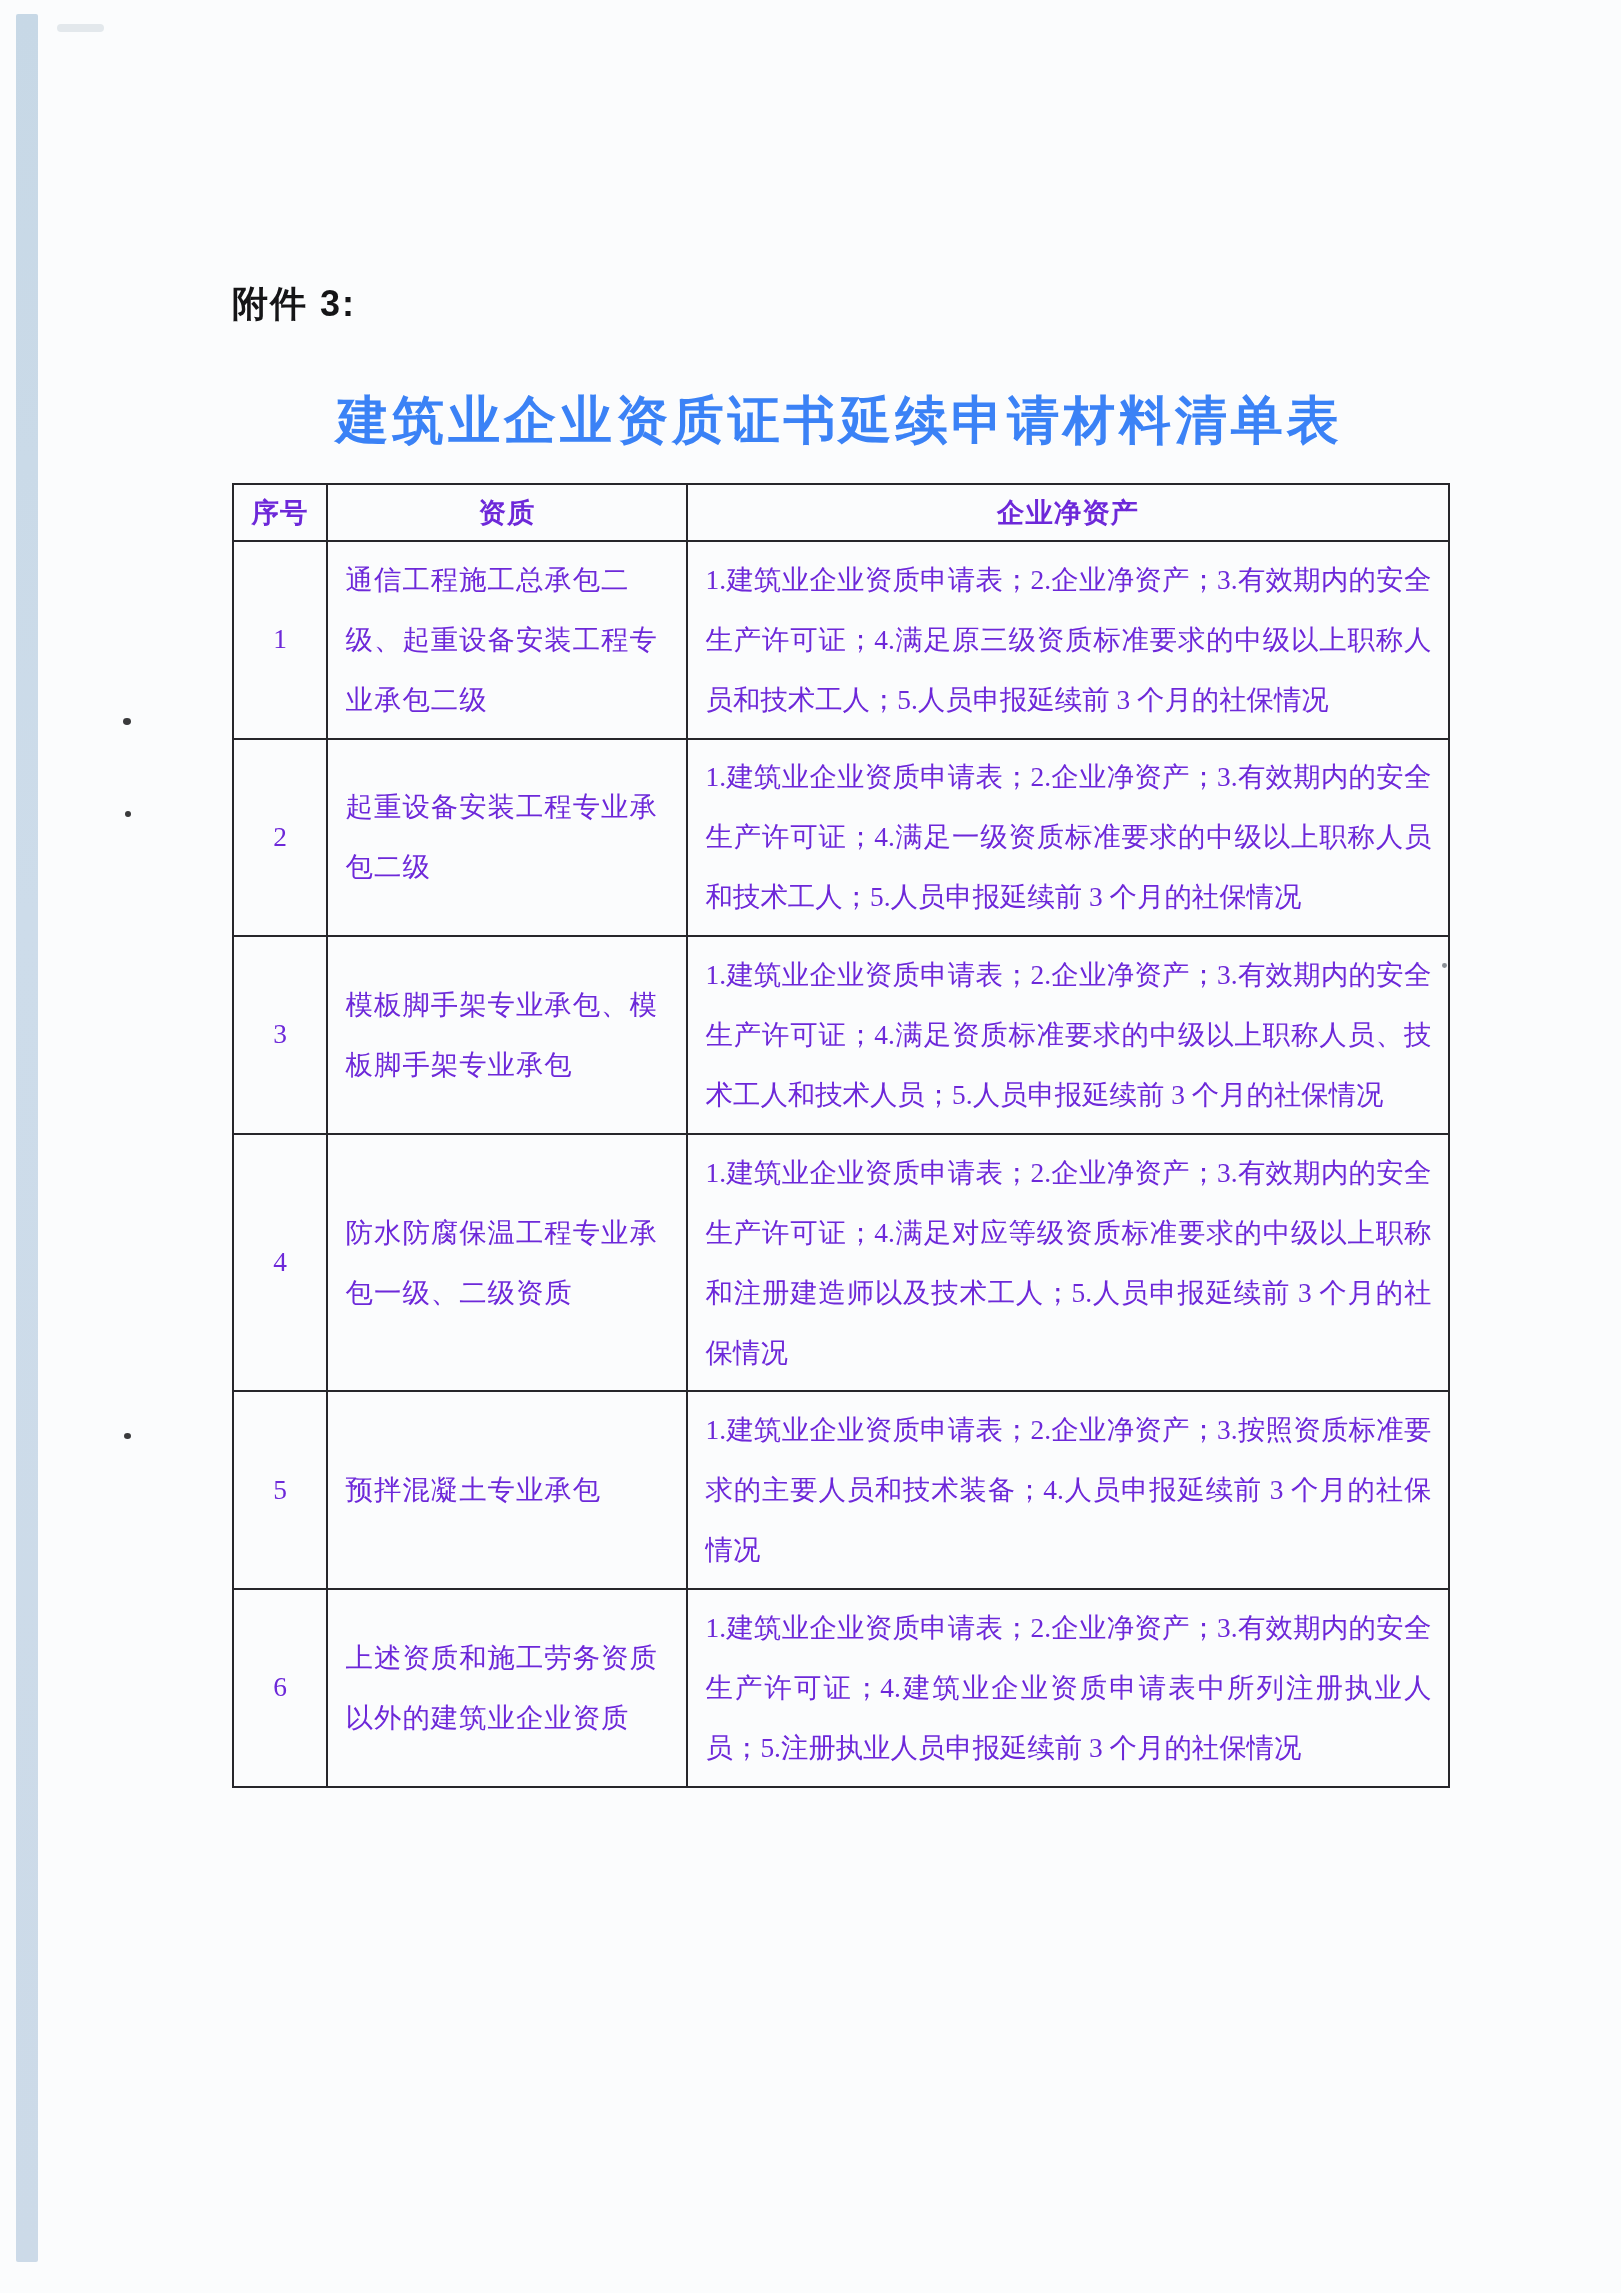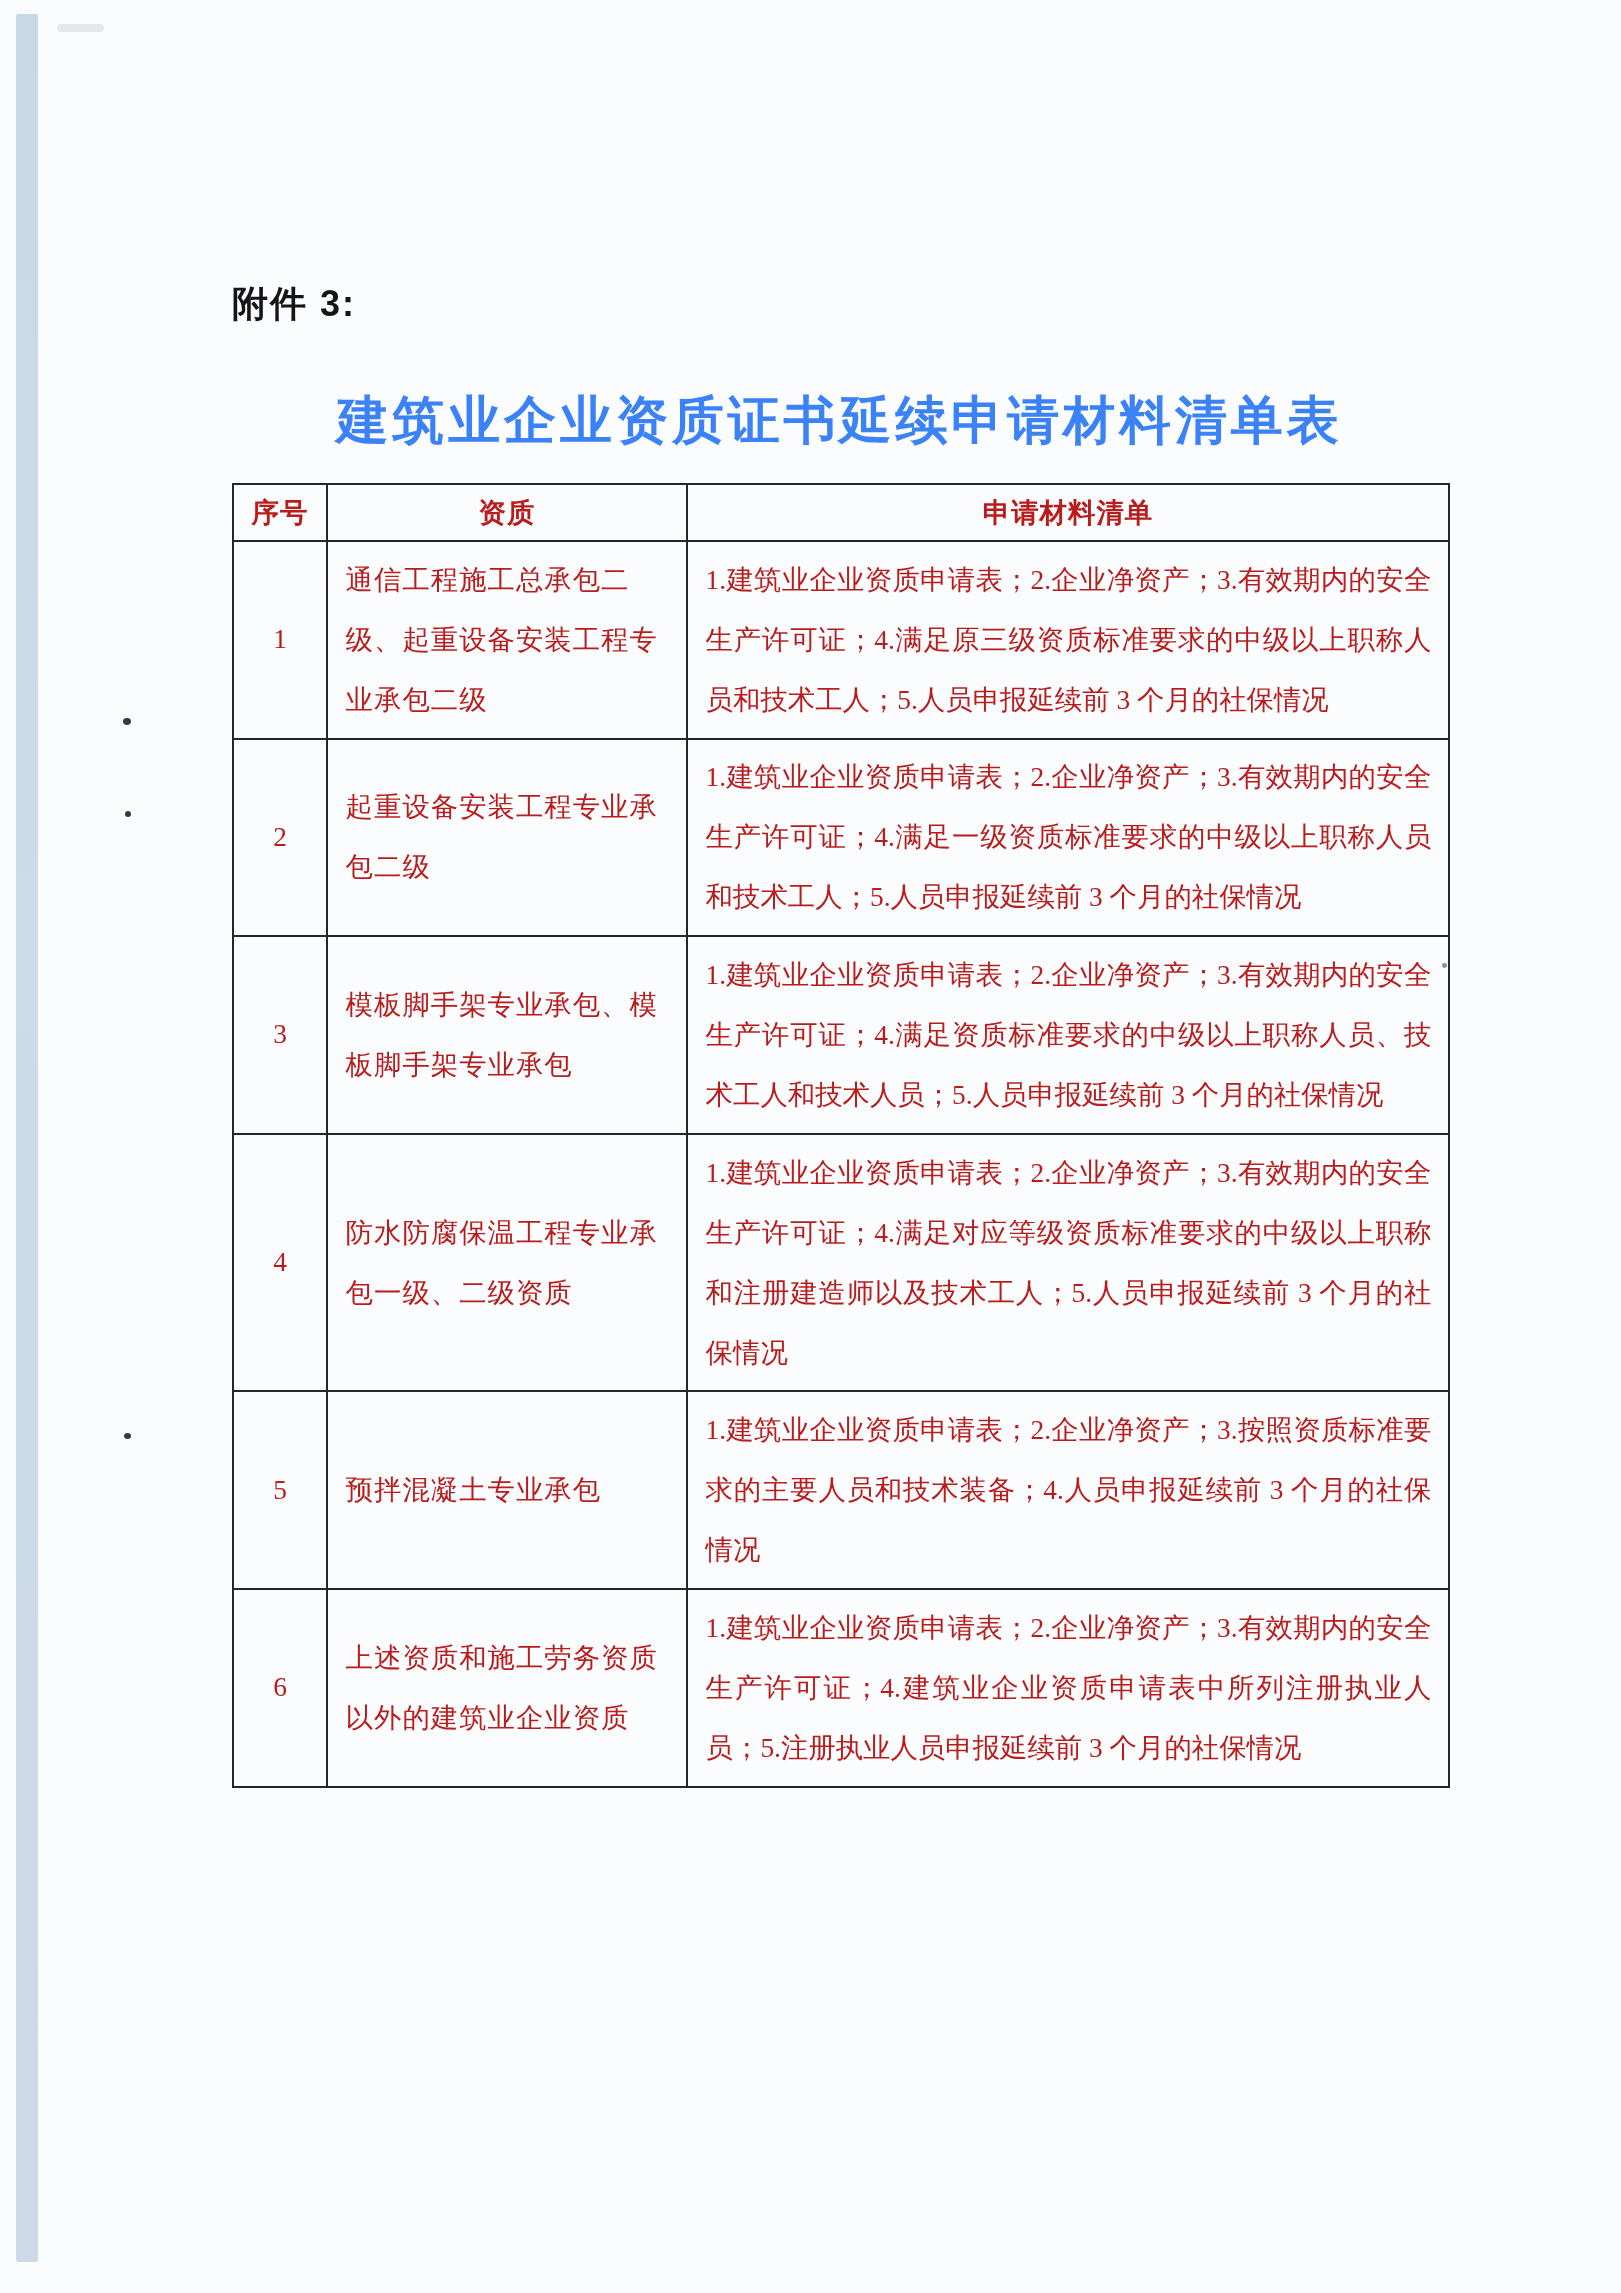--- a/index.html
+++ b/index.html
@@ -75,21 +75,21 @@
     width: 1215px;
     border-collapse: collapse;
     table-layout: fixed;
     border: 2.9px solid #26262a;
   }
   table.checklist td, table.checklist th {
     border: 2px solid #26262a;
     vertical-align: middle;
     font-weight: 400;
     font-size: 27.4px;
-    color: #b91c1c;
+    color: #6d28d9;
   }
   table.checklist th {
     font-family: "Liberation Sans", sans-serif;
     font-weight: 700;
     text-align: center;
     font-size: 27.4px;
     letter-spacing: 1px;
   }
   tr.hdr    { height: 57px;  }
   tr.r0     { height: 180px; }
@@ -145,21 +145,21 @@
   <table class="checklist">
     <colgroup>
       <col style="width:94px">
       <col style="width:360px">
       <col style="width:762px">
     </colgroup>
     <tbody>
       <tr class="hdr">
         <th>序号</th>
         <th>资质</th>
-        <th>申请材料清单</th>
+        <th>企业净资产</th>
       </tr>
       <tr class="r0">
         <td class="c-no">1</td>
         <td class="c-qual">通信工程施工总承包二级、起重设备安装工程专业承包二级</td>
         <td class="c-mat">1.建筑业企业资质申请表；2.企业净资产；3.有效期内的安全生产许可证；4.满足原三级资质标准要求的中级以上职称人员和技术工人；5.人员申报延续前 3 个月的社保情况</td>
       </tr>
       <tr class="r1">
         <td class="c-no">2</td>
         <td class="c-qual">起重设备安装工程专业承包二级</td>
         <td class="c-mat">1.建筑业企业资质申请表；2.企业净资产；3.有效期内的安全生产许可证；4.满足一级资质标准要求的中级以上职称人员和技术工人；5.人员申报延续前 3 个月的社保情况</td>

